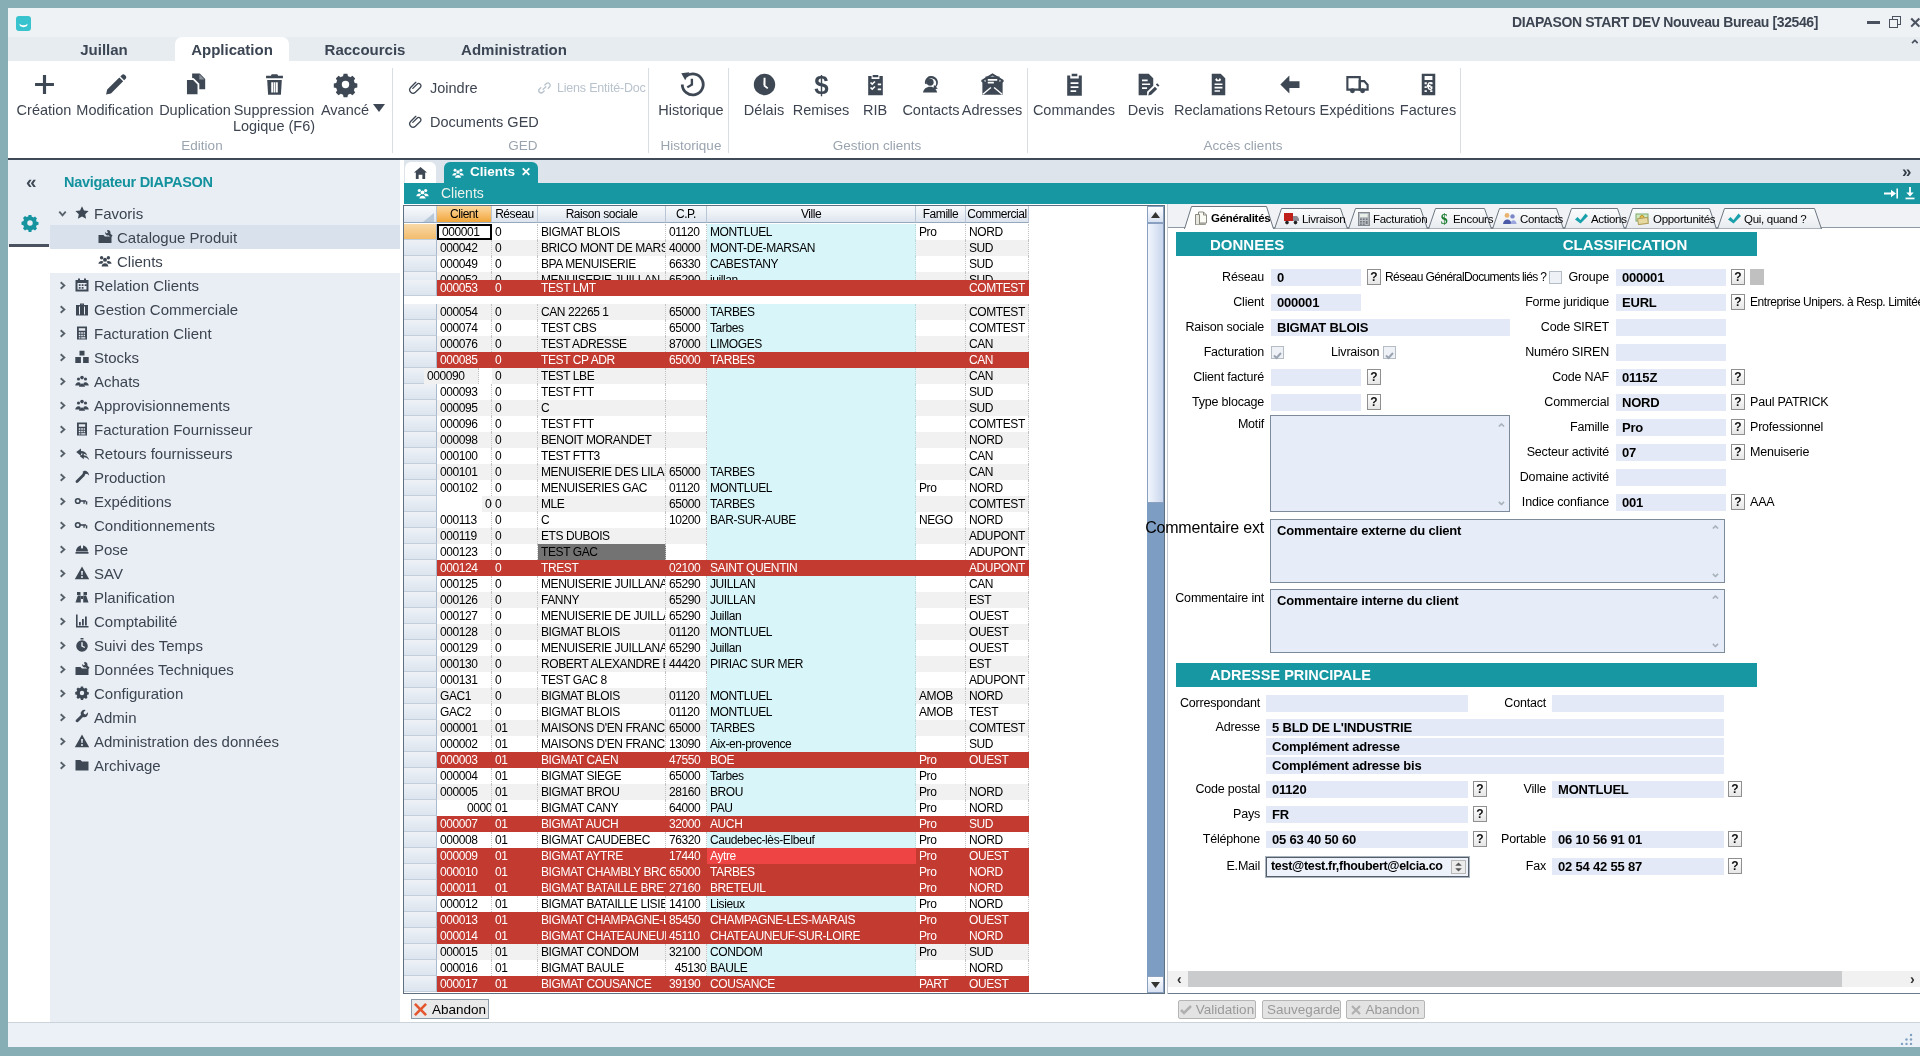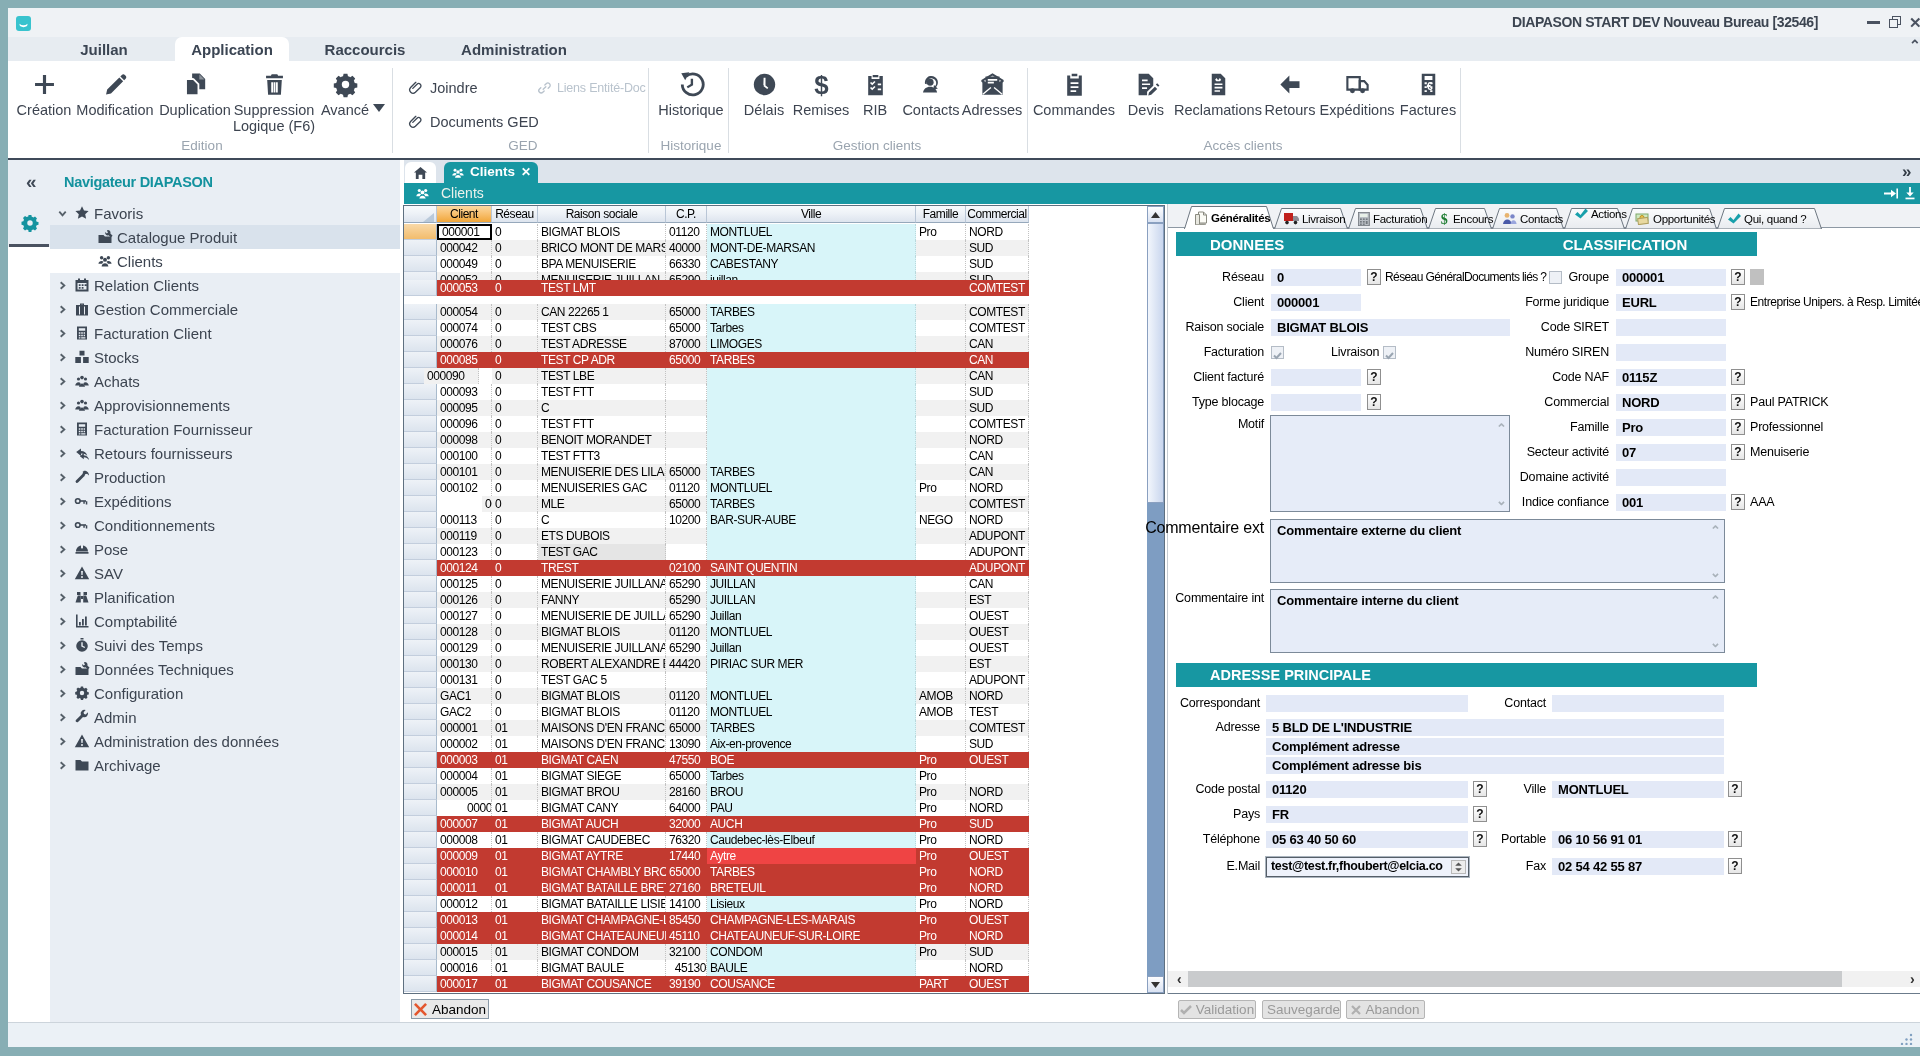--- a/index.html
+++ b/index.html
@@ -740,21 +740,21 @@
       <div class="c" style="left:134px;width:128px;background:#f1f1f1;border-right:1px dotted #c2c2c2;">ETS DUBOIS</div>
       <div class="c" style="left:262px;width:41px;background:#f1f1f1;border-right:1px dotted #c2c2c2;"></div>
       <div class="c" style="left:303px;width:209px;background:#d8f5f9;border-right:1px dotted #b9d8dc;"></div>
       <div class="c" style="left:512px;width:50px;background:#f1f1f1;border-right:1px dotted #c2c2c2;"></div>
       <div class="c" style="left:562px;width:63px;background:#f1f1f1;border-right:1px dotted #c2c2c2;">ADUPONT</div>
     </div>
 <div class="r" style="top:544px">
       <div class="sel" style=""></div>
       <div class="c" style="left:33px;width:55px;background:#ffffff;border-right:1px dotted #c2c2c2;">000123</div>
       <div class="c" style="left:88px;width:46px;background:#ffffff;border-right:1px dotted #c2c2c2;">0</div>
-      <div class="c" style="left:134px;width:128px;background:#e5e5e5;border-right:1px dotted #c2c2c2;">TEST GAC</div>
+      <div class="c" style="left:134px;width:128px;background:#737373;border-right:1px dotted #c2c2c2;">TEST GAC</div>
       <div class="c" style="left:262px;width:41px;background:#ffffff;border-right:1px dotted #c2c2c2;"></div>
       <div class="c" style="left:303px;width:209px;background:#d8f5f9;border-right:1px dotted #b9d8dc;"></div>
       <div class="c" style="left:512px;width:50px;background:#ffffff;border-right:1px dotted #c2c2c2;"></div>
       <div class="c" style="left:562px;width:63px;background:#ffffff;border-right:1px dotted #c2c2c2;">ADUPONT</div>
     </div>
 <div class="r" style="top:560px">
       <div class="sel" style=""></div>
       <div class="c" style="left:33px;width:55px;background:#c23a30;color:#fff;">000124</div>
       <div class="c" style="left:88px;width:46px;background:#c23a30;color:#fff;">0</div>
       <div class="c" style="left:134px;width:128px;background:#c23a30;color:#fff;">TREST</div>
@@ -820,21 +820,21 @@
       <div class="c" style="left:134px;width:128px;background:#f1f1f1;border-right:1px dotted #c2c2c2;">ROBERT ALEXANDRE EI</div>
       <div class="c" style="left:262px;width:41px;background:#f1f1f1;border-right:1px dotted #c2c2c2;">44420</div>
       <div class="c" style="left:303px;width:209px;background:#d8f5f9;border-right:1px dotted #b9d8dc;">PIRIAC SUR MER</div>
       <div class="c" style="left:512px;width:50px;background:#f1f1f1;border-right:1px dotted #c2c2c2;"></div>
       <div class="c" style="left:562px;width:63px;background:#f1f1f1;border-right:1px dotted #c2c2c2;">EST</div>
     </div>
 <div class="r" style="top:672px">
       <div class="sel" style=""></div>
       <div class="c" style="left:33px;width:55px;background:#ffffff;border-right:1px dotted #c2c2c2;">000131</div>
       <div class="c" style="left:88px;width:46px;background:#ffffff;border-right:1px dotted #c2c2c2;">0</div>
-      <div class="c" style="left:134px;width:128px;background:#ffffff;border-right:1px dotted #c2c2c2;">TEST GAC 5</div>
+      <div class="c" style="left:134px;width:128px;background:#ffffff;border-right:1px dotted #c2c2c2;">TEST GAC 8</div>
       <div class="c" style="left:262px;width:41px;background:#ffffff;border-right:1px dotted #c2c2c2;"></div>
       <div class="c" style="left:303px;width:209px;background:#d8f5f9;border-right:1px dotted #b9d8dc;"></div>
       <div class="c" style="left:512px;width:50px;background:#ffffff;border-right:1px dotted #c2c2c2;"></div>
       <div class="c" style="left:562px;width:63px;background:#ffffff;border-right:1px dotted #c2c2c2;">ADUPONT</div>
     </div>
 <div class="r" style="top:688px">
       <div class="sel" style=""></div>
       <div class="c" style="left:33px;width:55px;background:#f1f1f1;border-right:1px dotted #c2c2c2;">GAC1</div>
       <div class="c" style="left:88px;width:46px;background:#f1f1f1;border-right:1px dotted #c2c2c2;">0</div>
       <div class="c" style="left:134px;width:128px;background:#f1f1f1;border-right:1px dotted #c2c2c2;">BIGMAT BLOIS</div>
@@ -1144,21 +1144,21 @@
 <div class="a" style="left:1564px;top:208px;width:61px;height:21px">
 <svg width="61" height="21" style="position:absolute;left:0;top:0">
       <defs>
         <linearGradient id="tg5" x1="0" y1="0" x2="0" y2="1">
           <stop offset="0" stop-color="#fbfcfd"></stop>
           <stop offset="1" stop-color="#e8ebef"></stop>
         </linearGradient>
       </defs>
       <polygon points="7.5,0.5 53.5,0.5 60.5,21 0.5,21" fill="url(#tg5)" stroke="#6d7680" stroke-width="1"></polygon>
     </svg>
-<div style="position:absolute;left:0;top:0;right:0;bottom:0;display:flex;align-items:flex-start;font-size:11.5px;letter-spacing:-0.3px;font-weight:normal;white-space:nowrap"><span style="margin-left:10px;margin-right:3px;display:inline-flex">
+<div style="position:absolute;left:0;top:0;right:0;bottom:0;display:flex;align-items:center;font-size:11.5px;letter-spacing:-0.3px;font-weight:normal;white-space:nowrap"><span style="margin-left:10px;margin-right:3px;display:inline-flex">
         <svg width="14" height="12" viewBox="0 0 14 12">
           <path d="M1 6.5L3.5 4l3 3L11.5.5 14 3 6.5 10.5z" fill="#18a0ab"></path>
         </svg>
       </span>Actions</div>
   </div>
 <div class="a" style="left:1625px;top:208px;width:92px;height:21px">
 <svg width="92" height="21" style="position:absolute;left:0;top:0">
       <defs>
         <linearGradient id="tg6" x1="0" y1="0" x2="0" y2="1">
           <stop offset="0" stop-color="#fbfcfd"></stop>

